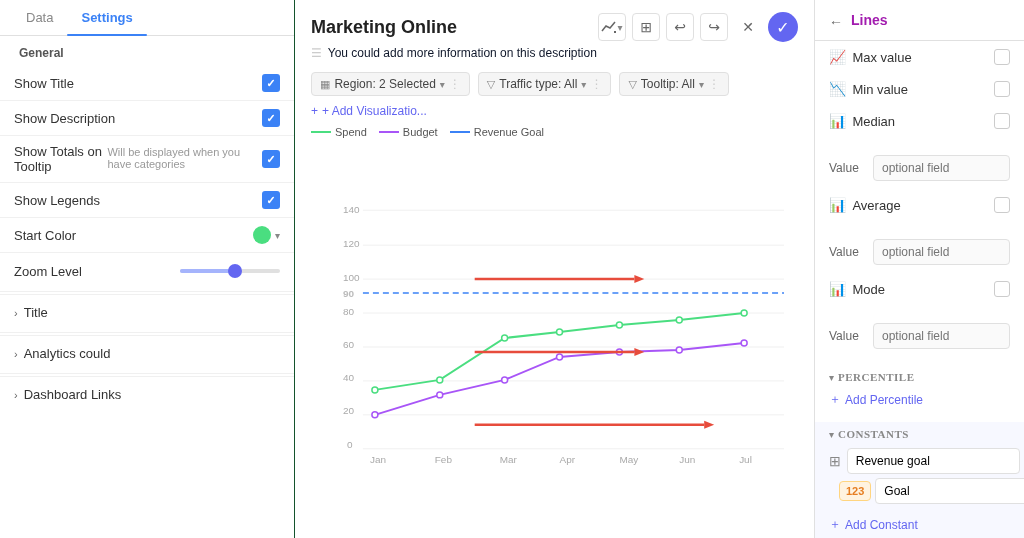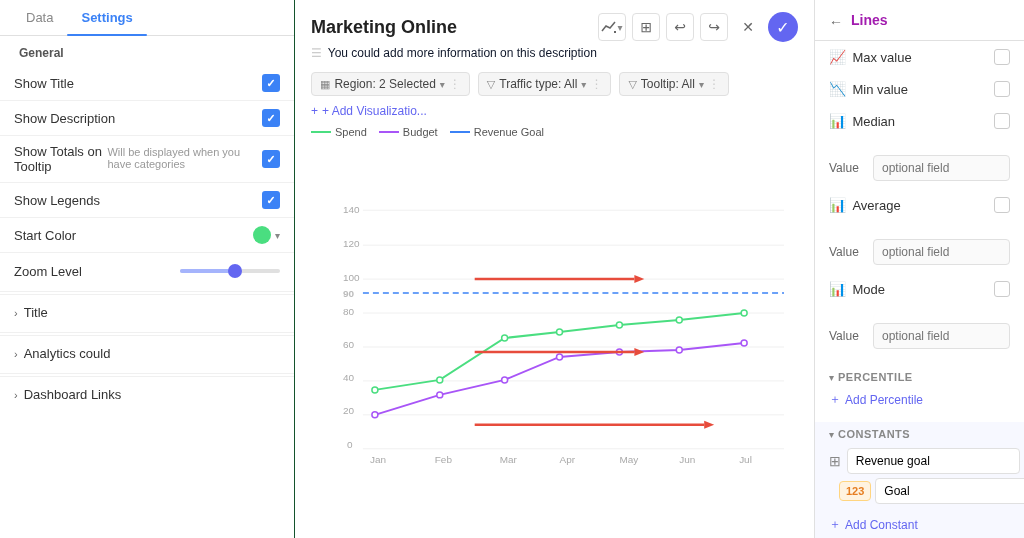--- a/index.html
+++ b/index.html
@@ -68,21 +68,21 @@
     .rp-title { font-size: 14px; font-weight: 600; color: #a21caf; }
 
     .rp-row { display: flex; align-items: center; justify-content: space-between; padding: 8px 14px; }
     .rp-row .rlabel { display: flex; align-items: center; gap: 6px; font-size: 13px; color: #333; }
     .rp-checkbox { width: 16px; height: 16px; border: 1.5px solid #ccc; border-radius: 3px; }
 
     .rp-value-row { padding: 2px 14px 8px; margin-top: 16px; }
     .rp-value-input { width: 100%; padding: 5px 8px; border: 1px solid #e0e0e0; border-radius: 4px; font-size: 12px; color: #bbb; background: #fafafa; }
 
     .rp-section { padding: 6px 14px 2px; display: flex; align-items: center; gap: 4px; cursor: pointer; }
-    .rp-section-label { font-size: 11px; font-weight: 600; color: #888; letter-spacing: 0.5px; text-transform: uppercase; }
+    .rp-section-label { font-size: 11px; font-weight: 600; color: #888; letter-spacing: 0.5px; text-transform: uppercase; font-family: Liberation Serif, serif; }
     .rp-section-arrow { font-size: 10px; color: #888; }
 
     .rp-add-btn { display: flex; align-items: center; gap: 4px; padding: 6px 14px; font-size: 12px; color: #6366f1; cursor: pointer; }
 
     .constants-section { background: #f7f8ff; }
     .constants-item { padding: 6px 14px; }
     .constants-input-row { display: flex; align-items: center; gap: 6px; }
     .constants-text-input { flex: 1; padding: 5px 8px; border: 1px solid #e0e0e0; border-radius: 4px; font-size: 12px; background: #fff; }
     .constants-goal-row { display: flex; align-items: center; gap: 4px; padding: 4px 10px 0; }
     .goal-badge { background: #fff3e0; color: #e67e22; padding: 3px 6px; border-radius: 4px; font-size: 11px; font-weight: 600; border: 1px solid #ffd580; }

